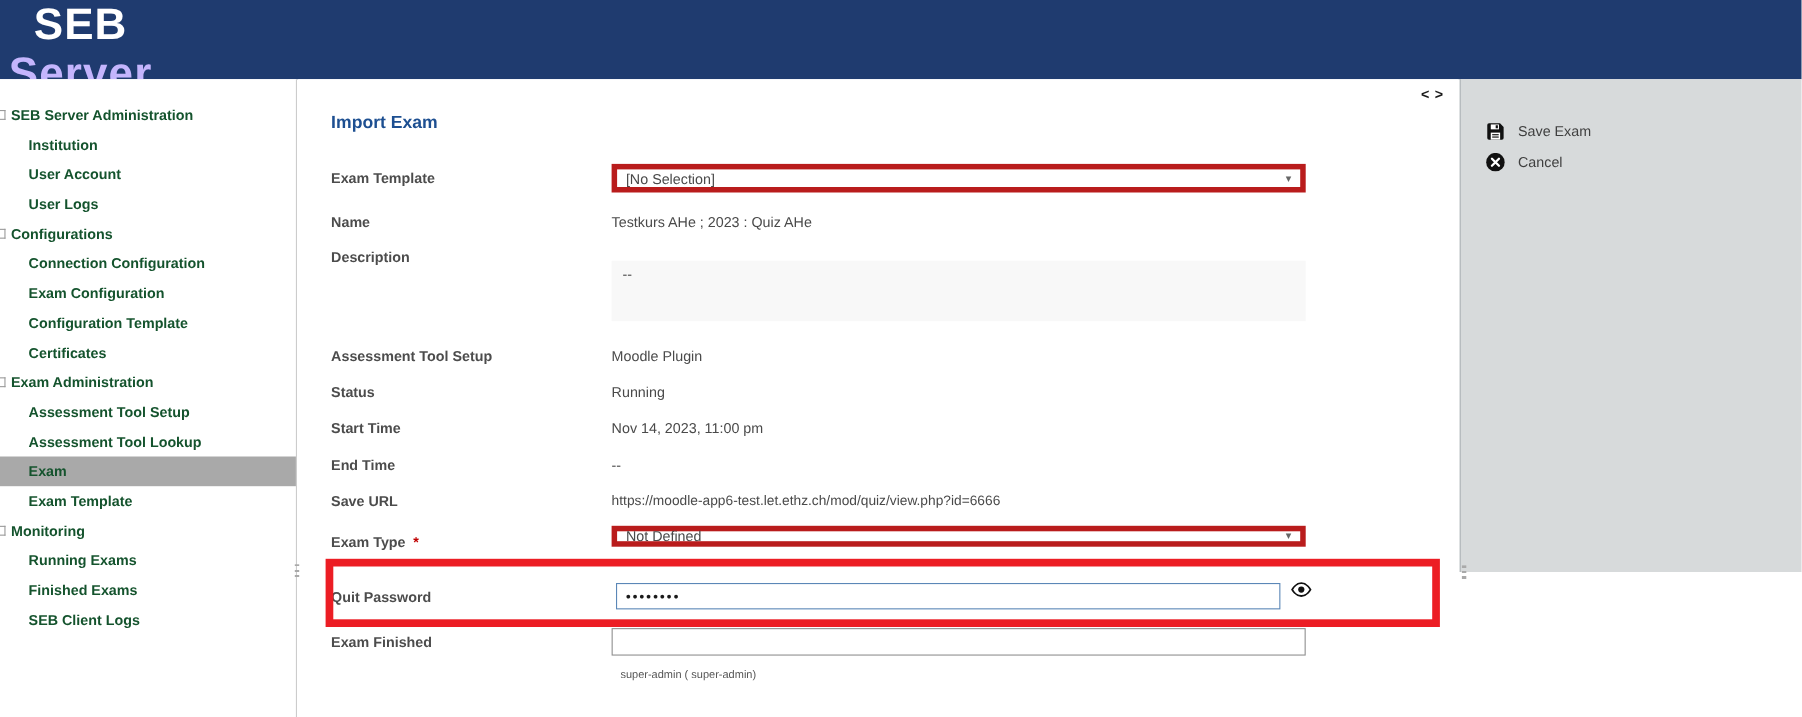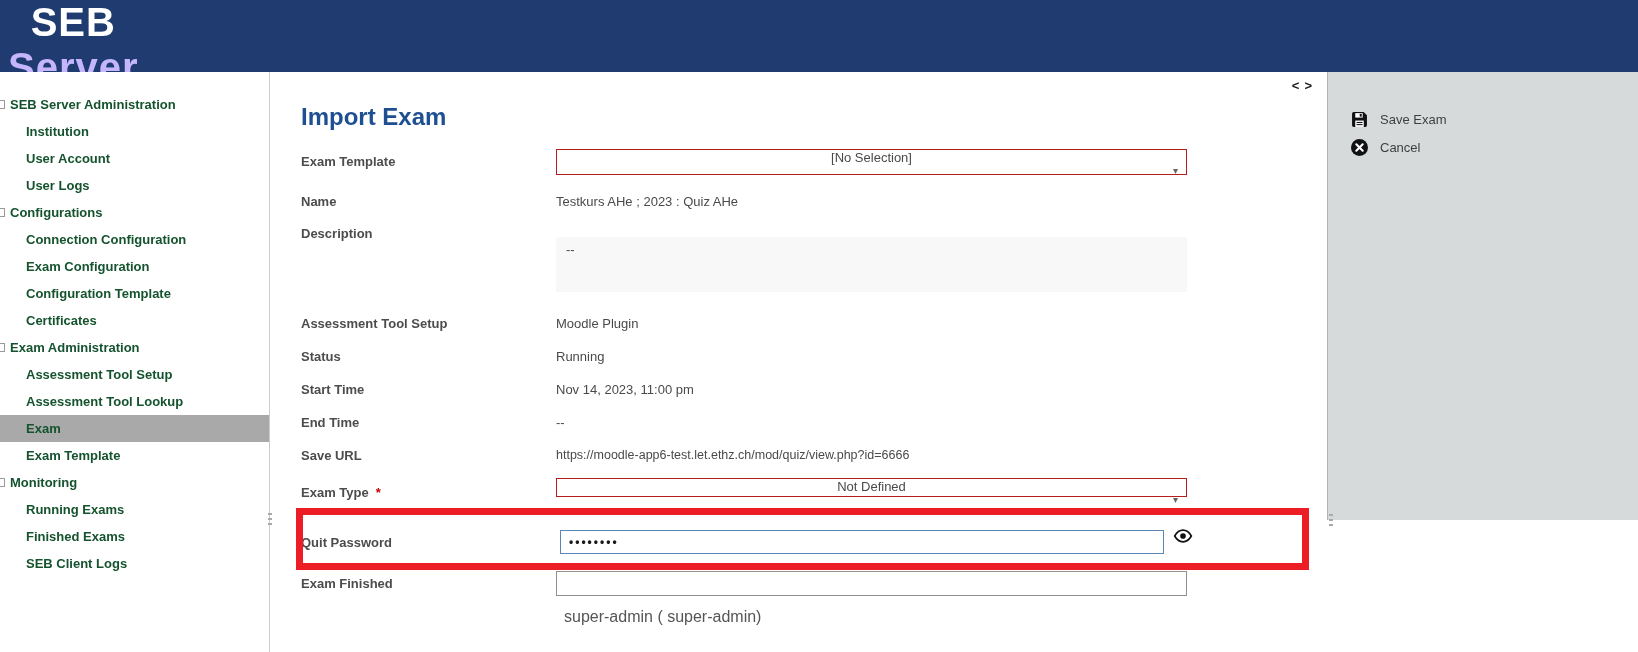--- a/index.html
+++ b/index.html
@@ -23,44 +23,44 @@
   .nav-item.lvl1 { padding-left:26px; }
   .nav-item.active { background:#a9a9a9; }
   .twig { position:absolute; left:0; top:9px; width:5px; height:9px; background:#fff;
           border:1px solid #9a9a9a; border-left:none; }
 
   
   .main { position:absolute; left:271px; top:72px; width:1055px; height:580px; background:#fff; }
   .panel-toggle { position:absolute; right:14px; top:6px; font-size:13px; font-weight:bold;
                   color:#1a1a1a; display:flex; gap:5px; }
   .panel-toggle span { cursor:pointer; }
-  .page-title { position:absolute; left:30px; top:31px; font-size:24px; color:#1d4f91; }
+  .page-title { position:absolute; left:30px; top:31px; font-size:16px; color:#1d4f91; }
 
   .lbl { position:absolute; left:30px; width:240px; font-size:13px; font-weight:bold; color:#4c4c4c; }
   .val { position:absolute; left:285px; font-size:13px; color:#4a4a4a; }
 
   .row { position:absolute; left:0; width:100%; }
   .c { display:flex; align-items:center; height:24px; }
 
-  .select { position:absolute; left:285px; width:631px; height:26px; border:1px solid #b91c1c;
+  .select { position:absolute; left:285px; width:631px; height:26px; border:5px solid #b91c1c;
             background:#fff; display:flex; align-items:center; padding:0 8px; font-size:13px;
-            color:#4a4a4a; cursor:pointer;flex-direction:column; }
+            color:#4a4a4a; cursor:pointer; }
   .select .arrow { margin-left:auto; font-size:10px; color:#666; }
 
   .desc-box { position:absolute; left:285px; top:93px; width:631px; height:55px; background:#f8f8f8;
               font-size:13px; color:#4a4a4a; padding:5px 10px; }
 
   .text-input { position:absolute; left:285px; height:25px; width:631px; border:1px solid #8f8f8f;
                 background:#fff; font-size:13px; color:#1a1a1a; padding:0 8px;
                 font-family:"Liberation Sans",sans-serif; }
   .pw-input { left:289px; width:604px; height:24px; border:1px solid #5b87b7;
               font-weight:bold; letter-spacing:2px; font-size:12px; }
   .eye-btn { position:absolute; left:901px; top:-5px; width:22px; height:22px; cursor:pointer;
              display:flex; align-items:center; justify-content:center; background:transparent; border:none; }
-  .hint { position:absolute; left:293px; font-size:16px; color:#555; }
+  .hint { position:absolute; left:293px; font-size:10px; color:#555; }
 
   .req { color:#c00000; font-weight:bold; margin-left:7px; }
 
   .highlight-rect { position:absolute; left:25px; top:436px; width:1013px; height:62px;
                     border:7px solid #ec1d24; pointer-events:none; z-index:5; }
 
   
   .action-panel { position:absolute; left:1327px; top:72px; width:311px; height:448px;
                   background:#d7dadb; border-left:1px solid #b0b5b8; padding-top:33px; }
   .action-row { display:flex; align-items:center; height:28px; padding-left:23px; cursor:pointer; }

